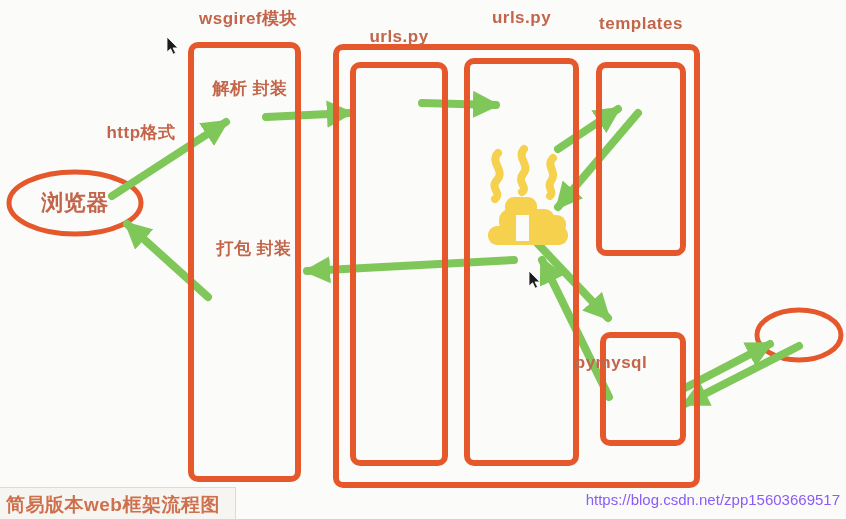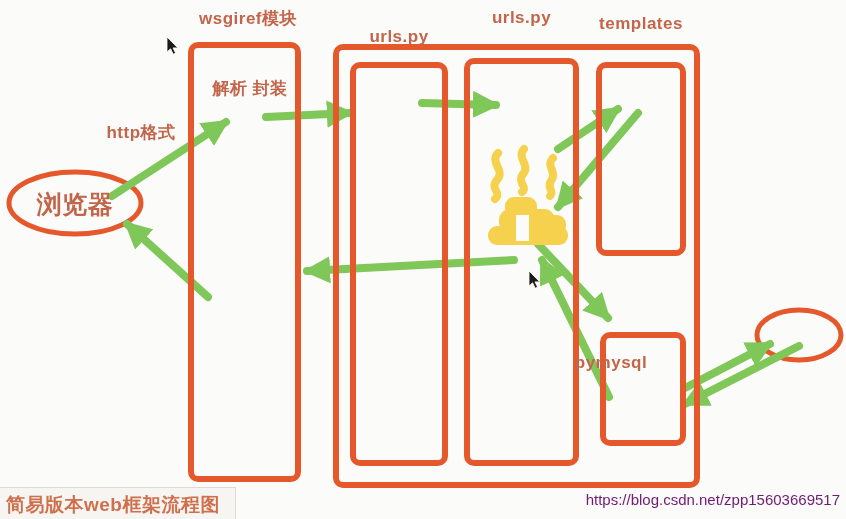--- a/index.html
+++ b/index.html
@@ -10,33 +10,33 @@
   }
   .layer{position:absolute;left:0;top:0;}
   .box{
     position:absolute;border:6px solid #e5582b;border-radius:10px;
     box-sizing:border-box;background:transparent;
   }
   .lbl{
     position:absolute;color:#c2654a;font-size:17px;font-weight:bold;
     text-align:center;white-space:nowrap;letter-spacing:0.5px;
   }
-  .lbl-big{font-size:25px;}
+  .lbl-big{font-size:22px;}
   .caption{
     position:absolute;left:0;top:487px;width:236px;height:32px;
     background:#f6f5f2;border-top:1px solid #dedbd5;border-right:1px solid #dedbd5;
     box-sizing:border-box;
   }
   .caption span{
     display:block;padding:4px 0 8px 6px;color:#cf704d;font-size:19px;
     font-weight:bold;white-space:nowrap;letter-spacing:0.5px;
   }
   .watermark{
     position:absolute;left:556px;top:491px;width:284px;text-align:right;
-    color:#701a75;font-size:15px;white-space:nowrap;
+    color:#8b5cf6;font-size:15px;white-space:nowrap;
   }
 </style>
 </head>
 <body>
 
 <div class="canvas">
 
   <svg class="layer" width="846" height="519" viewBox="0 0 846 519">
     <defs>
       <marker id="ah" viewBox="0 0 10 10" refX="8.5" refY="5" markerWidth="3.4" markerHeight="3.4" orient="auto">
@@ -93,19 +93,20 @@
 
   <div class="lbl" style="left:188px;top:7px;width:120px;">wsgiref模块</div>
   <div class="lbl" style="left:350px;top:11px;width:98px;margin-top:16px;">urls.py</div>
   <div class="lbl" style="left:464px;top:8px;width:115px;">urls.py</div>
   <div class="lbl" style="left:593px;top:14px;width:96px;">templates</div>
   <div class="lbl lbl-big" style="left:15px;top:188px;width:120px;">浏览器</div>
   <div class="lbl" style="left:568px;top:353px;width:86px;">pymysql</div>
 
   <div class="lbl" style="left:198px;top:77px;width:104px;">解析 封装</div>
   <div class="lbl" style="left:98px;top:121px;width:86px;">http格式</div>
+  <div class="lbl" style="left:202px;top:237px;width:104px;">打包 封装</div>
 
   <div class="caption">
     <span>简易版本web框架流程图</span>
   </div>
   <div class="watermark">https://blog.csdn.net/zpp15603669517</div>
 
 </div>
 
 </body></html>

